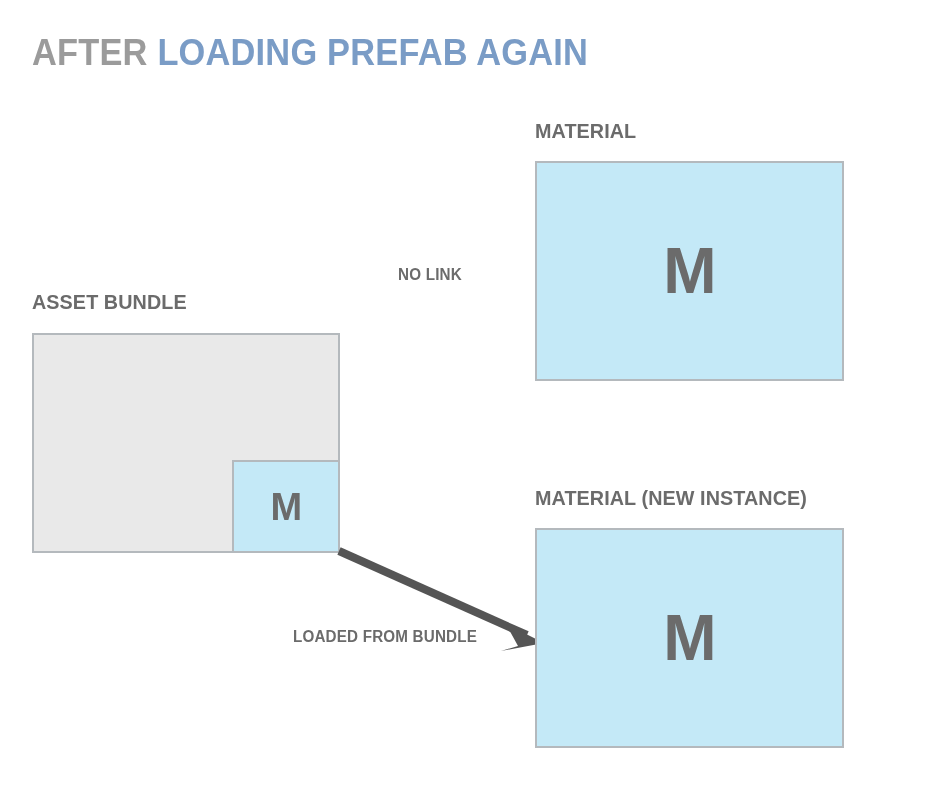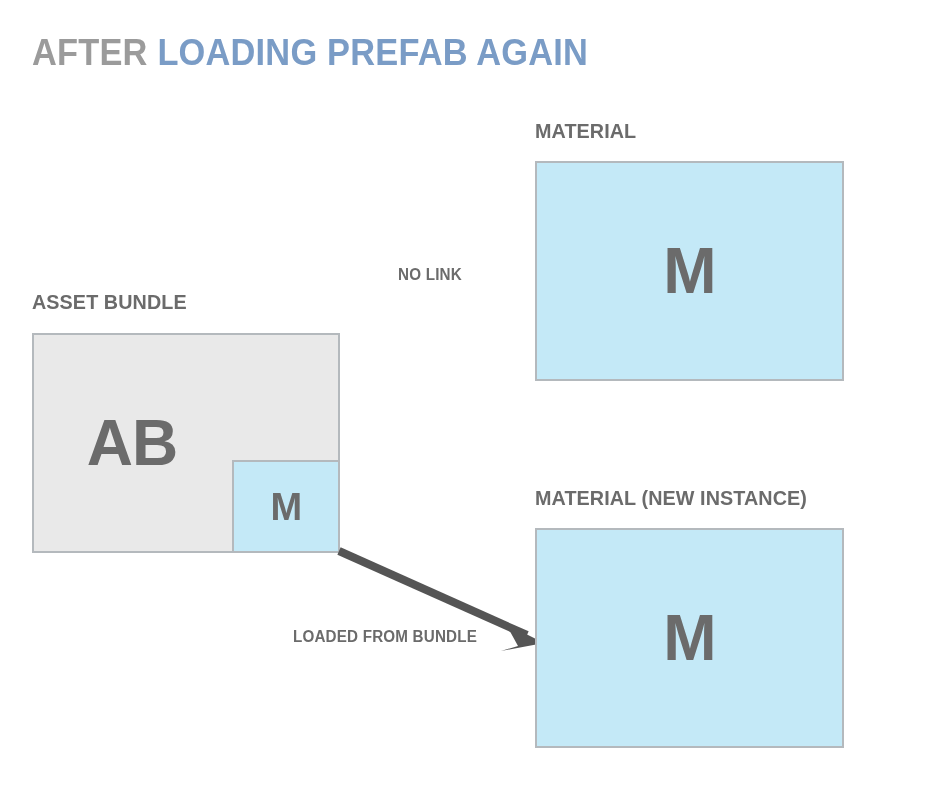--- a/index.html
+++ b/index.html
@@ -127,23 +127,20 @@
   <div class="box box-blue" id="material-box">
     <span class="glyph">M</span>
   </div>
 
   <div class="annotation" id="no-link-label">NO LINK</div>
 
   <div class="box-label" id="bundle-box-label">ASSET BUNDLE</div>
 
   <div class="box box-gray" id="bundle-box"></div>
 
-  <div id="bundle-glyph-wrap">
-    <span class="glyph">AB</span>
-  </div>
 
   <div class="box box-blue" id="bundled-material-box">
     <span class="glyph glyph-small">M</span>
   </div>
 
   <svg id="arrow-svg" viewBox="0 0 950 800" xmlns="http://www.w3.org/2000/svg">
     <line x1="339" y1="551" x2="527" y2="635" stroke="#555555" stroke-width="8" stroke-linecap="butt"></line>
     <polygon points="544,643 506,624 518,646 501,651" fill="#555555"></polygon>
   </svg>
 

